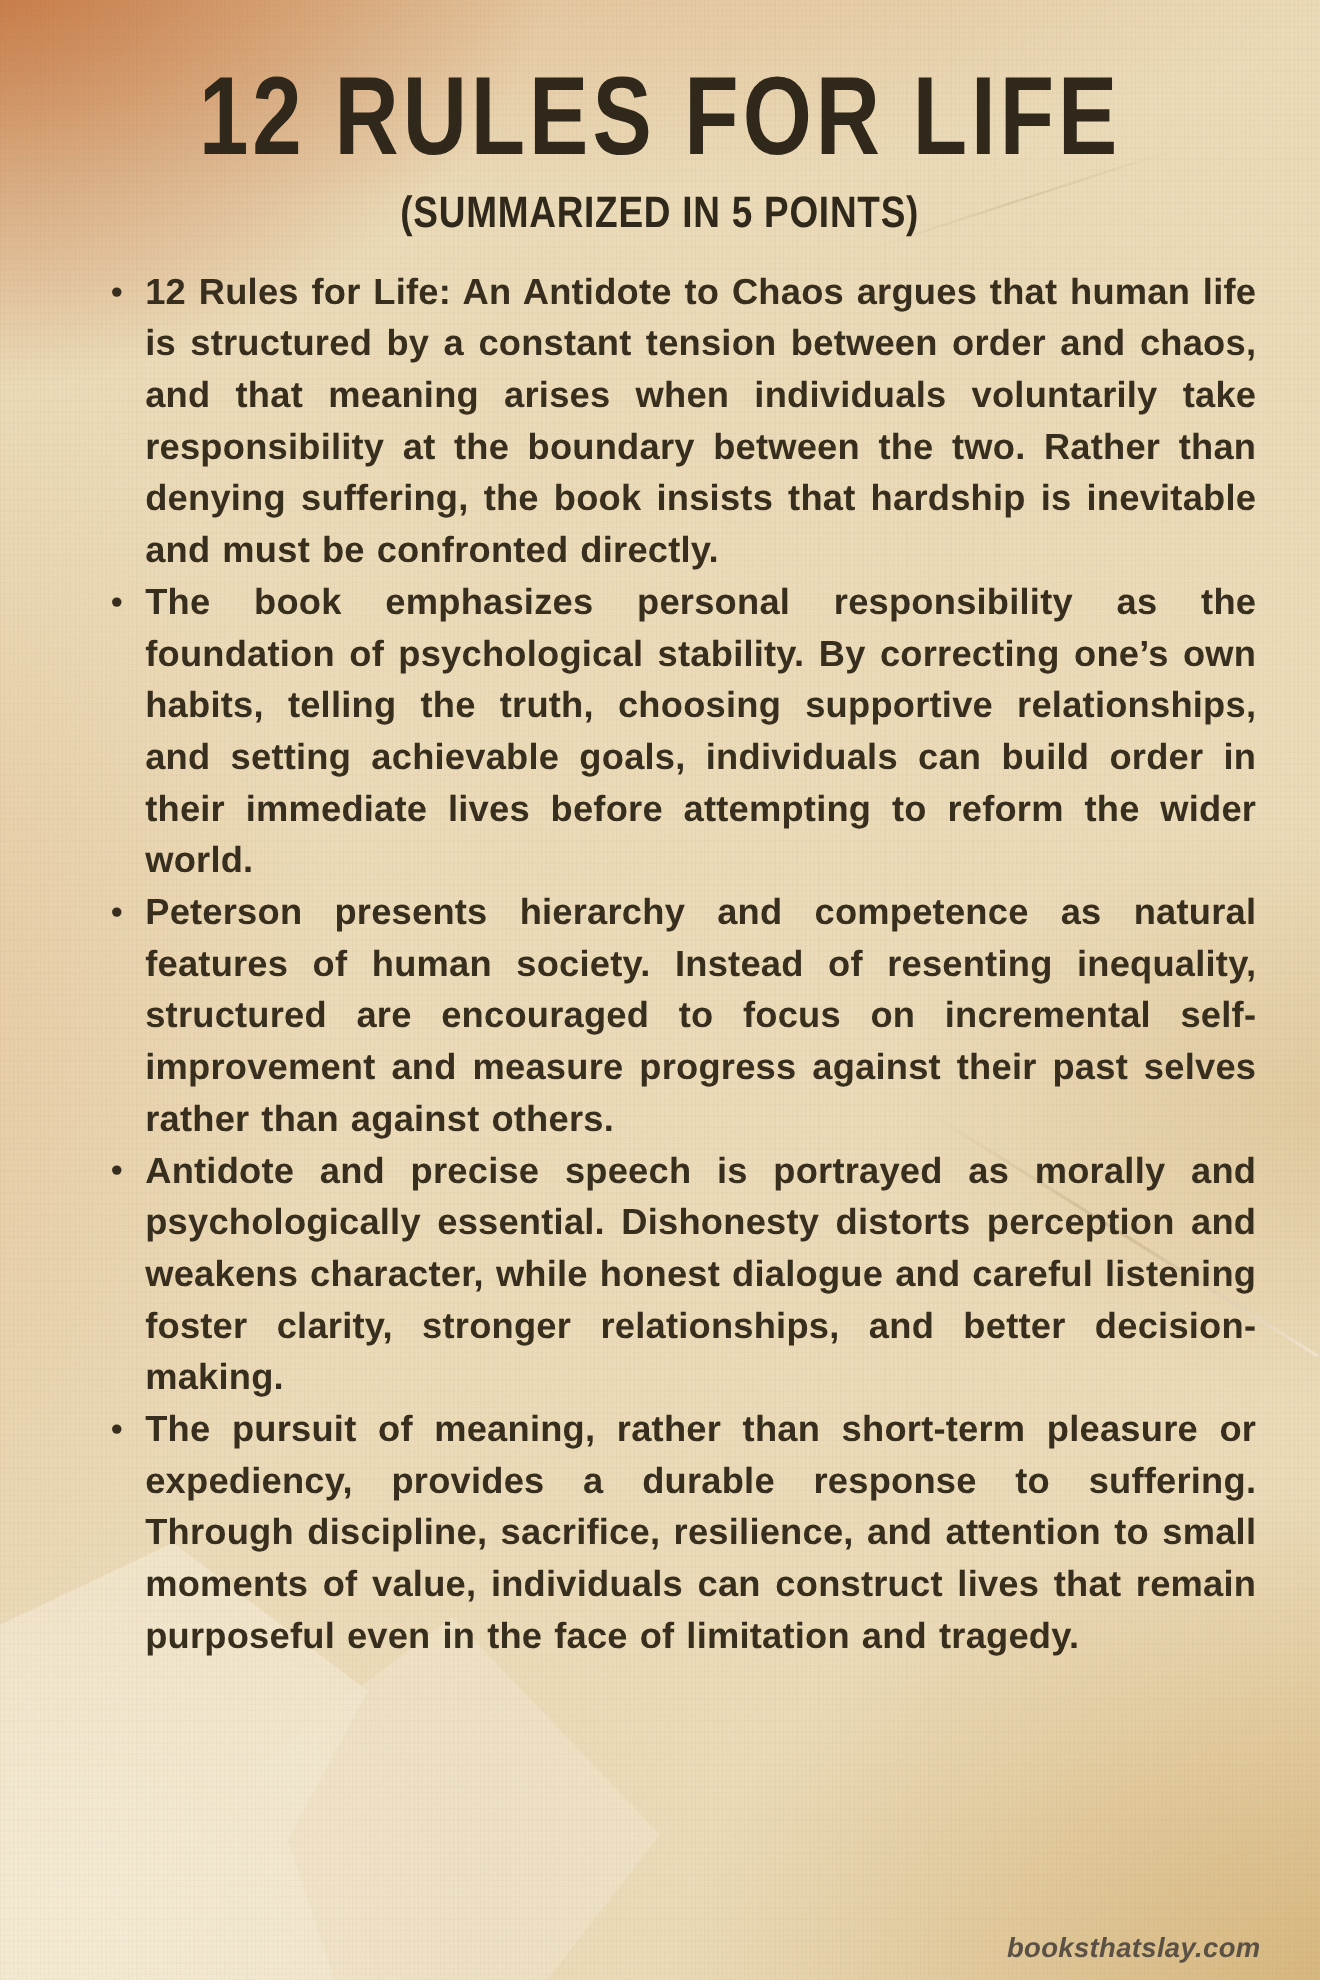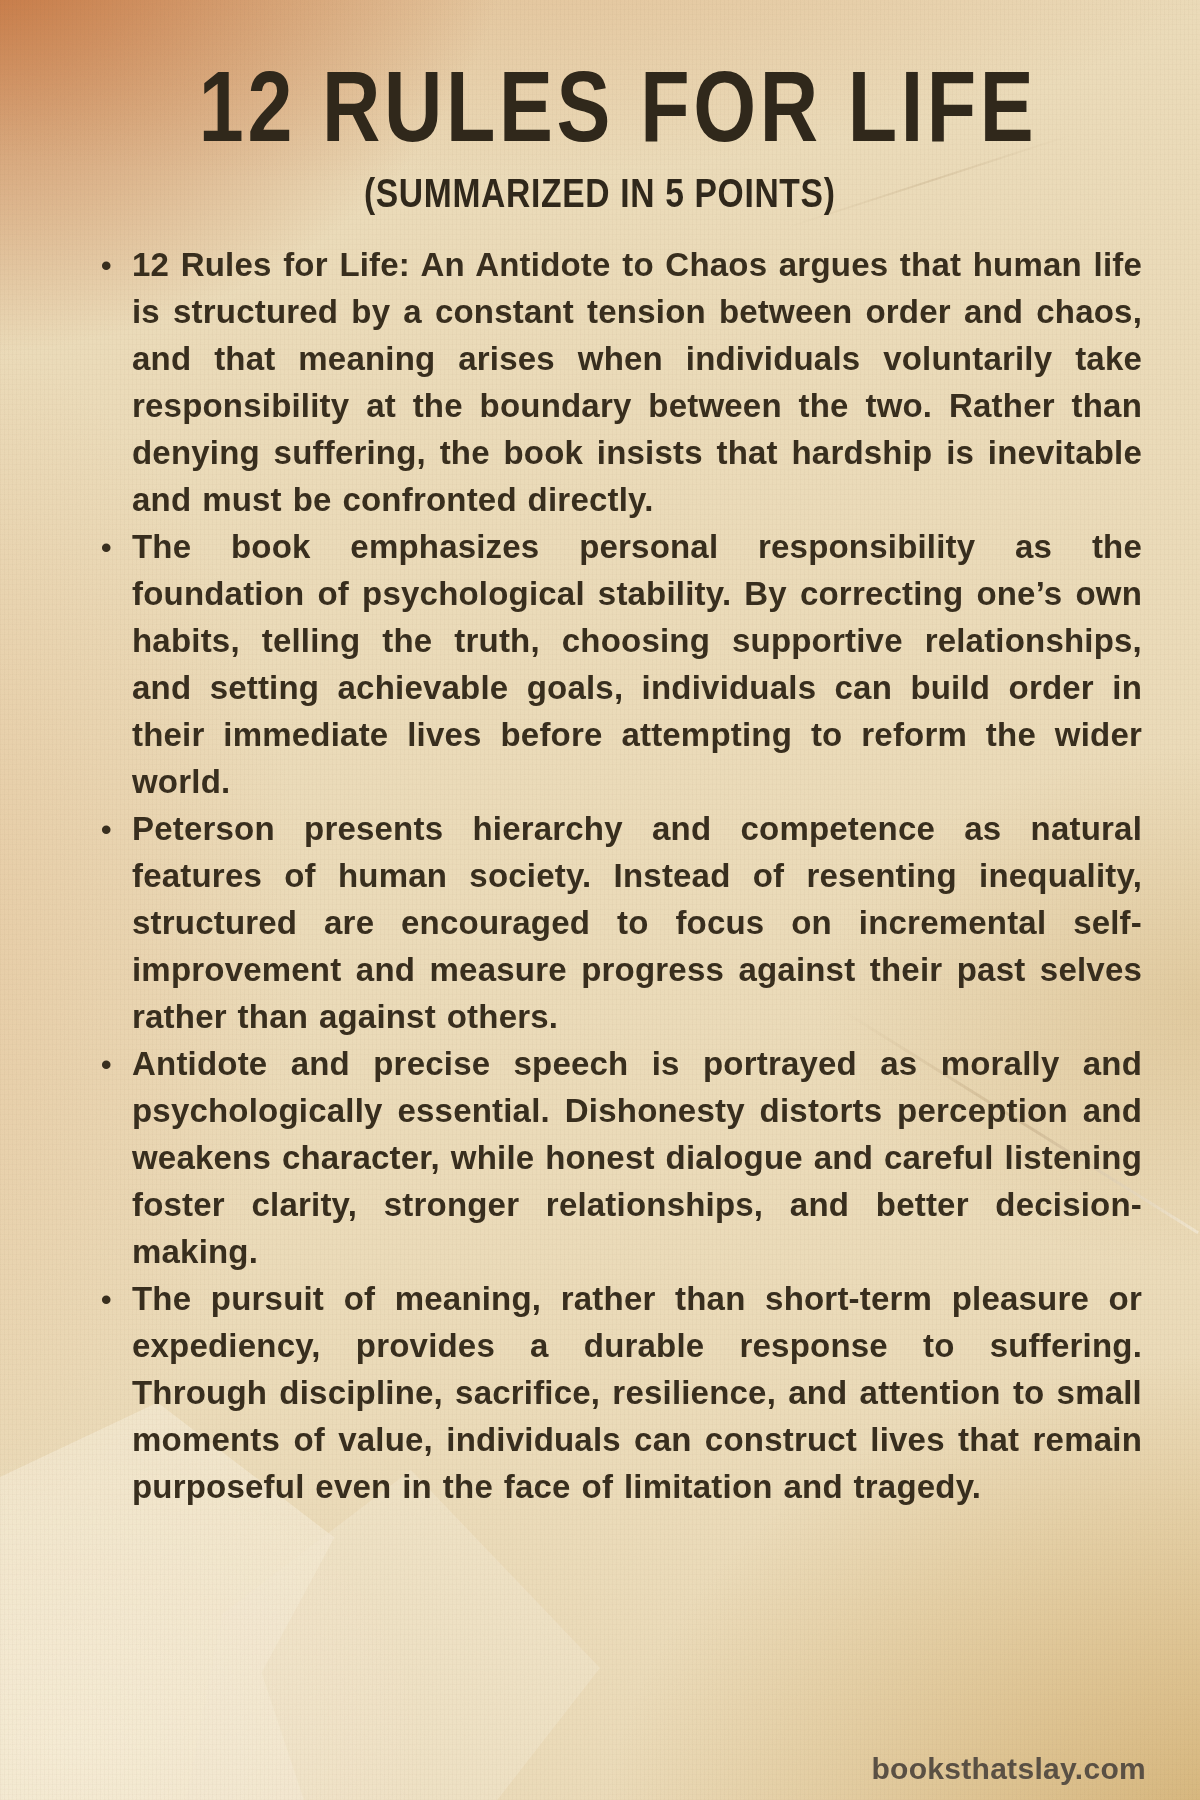--- a/index.html
+++ b/index.html
@@ -85,21 +85,21 @@
     pointer-events: none;
   }
 
   .content {
     position: relative;
     padding: 56px 58px 0 58px;
   }
 
   .title {
     margin: 0;
-    text-align: right;
+    text-align: center;
     font-size: 101px;
     line-height: 1.0;
     font-weight: 800;
     color: var(--title, #30281b);
     white-space: nowrap;
   }
   .title .squeeze {
     display: inline-block;
     transform: scaleX(0.80);
     transform-origin: 50% 50%;
@@ -144,24 +144,25 @@
     top: 1px;
     font-size: 30px;
     line-height: 47px;
     color: var(--text, #382e1e);
   }
 
   .watermark {
     position: absolute;
     right: 54px;
     bottom: 14px;
-    font-size: 30px;
+    font-size: 25px;
     font-weight: 700;
     letter-spacing: 0.3px;
     color: var(--watermark, #5a5044);
+    font-style: italic;
   }
 </style>
 </head>
 <body>
 
 <div class="poster">
 
   <div class="torn-1"></div>
   <div class="torn-2"></div>
   <div class="crease-1"></div>

